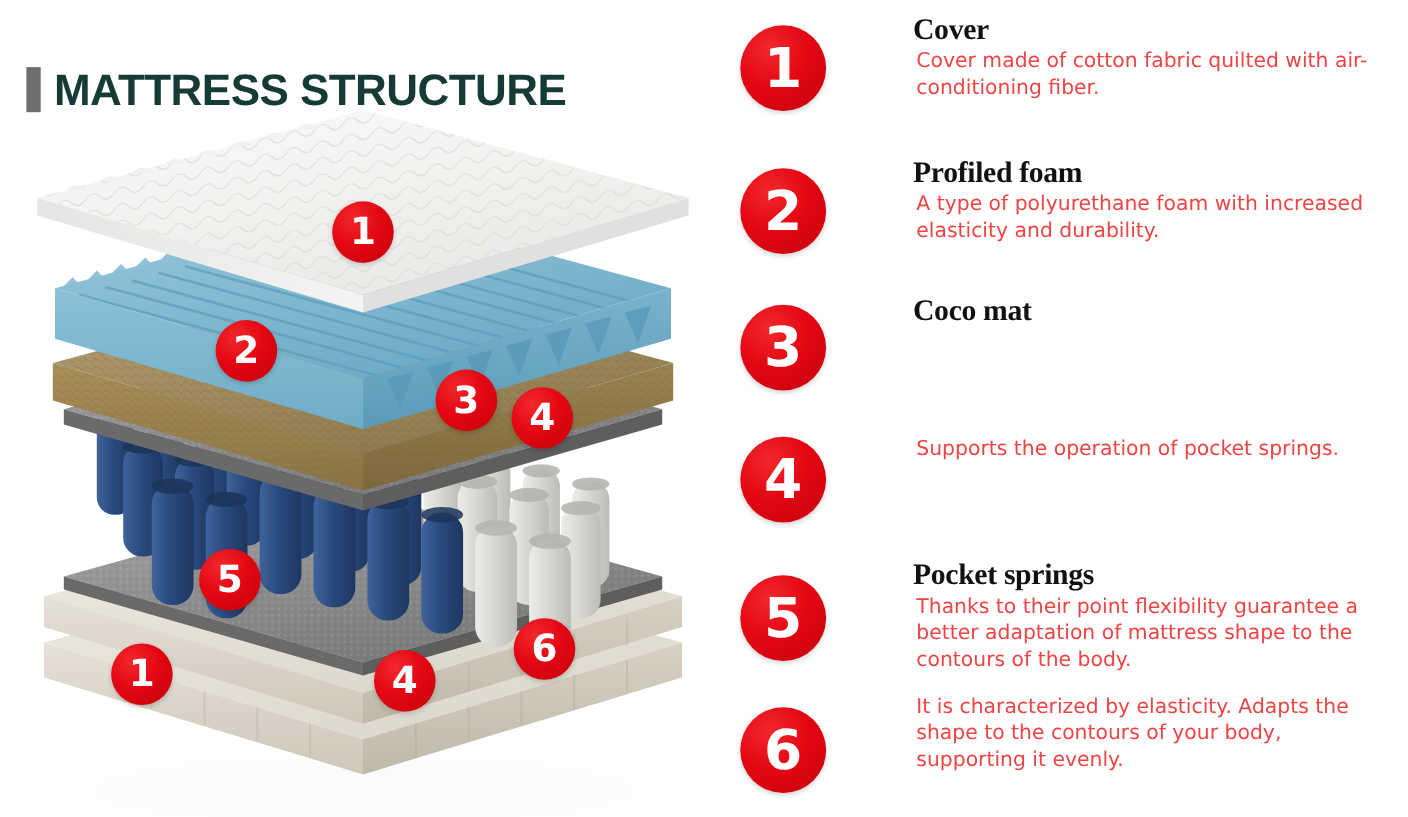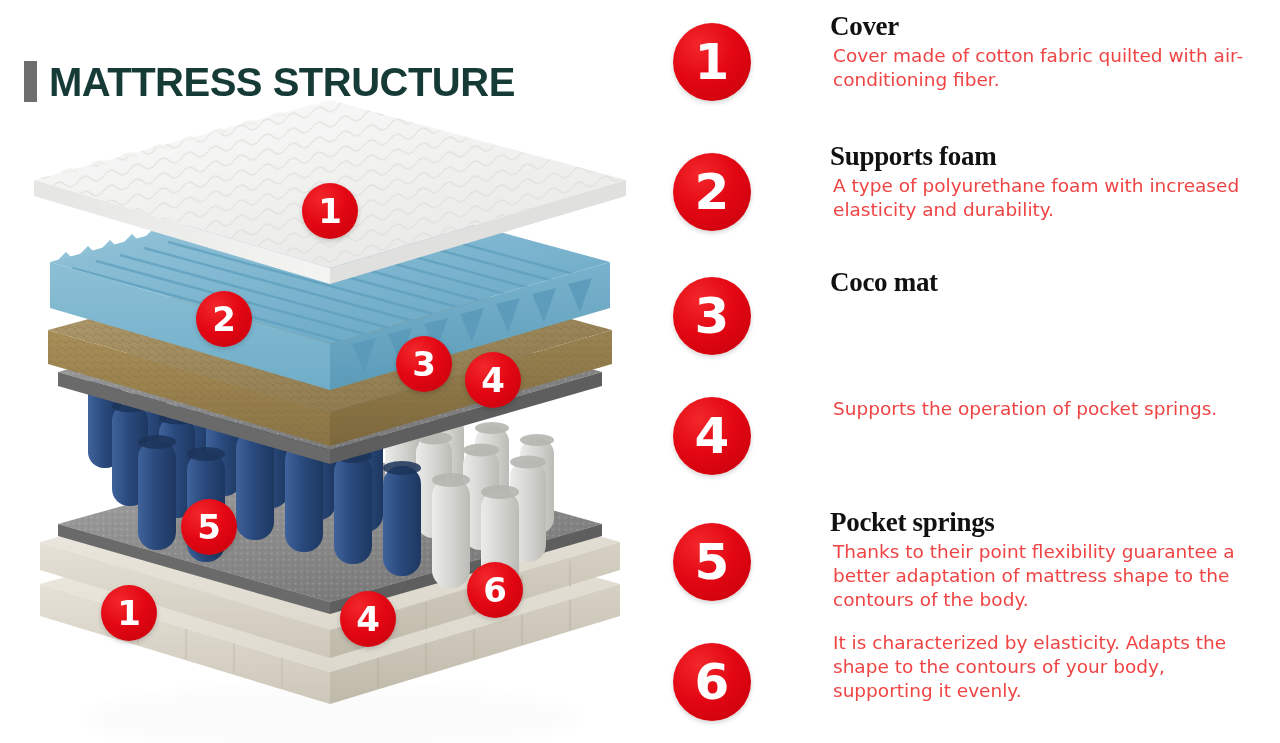--- a/index.html
+++ b/index.html
@@ -426,21 +426,21 @@
     </div>
   </div>
 
   <div class="legend-row" style="top:130px">
     <div class="marker m-list" style="left:52px;top:62px">
       <div class="bub">
           <span class="num">2</span>
         </div>
     </div>
     <div class="legend-text" style="top:12px">
-      <p class="legend-title">Supports foam</p>
+      <p class="legend-title">Profiled foam</p>
       <p class="legend-desc">A type of polyurethane foam with increased elasticity and durability.</p>
     </div>
   </div>
 
   <div class="legend-row" style="top:254px">
     <div class="marker m-list" style="left:52px;top:62px">
       <div class="bub">
           <span class="num">3</span>
         </div>
     </div>

